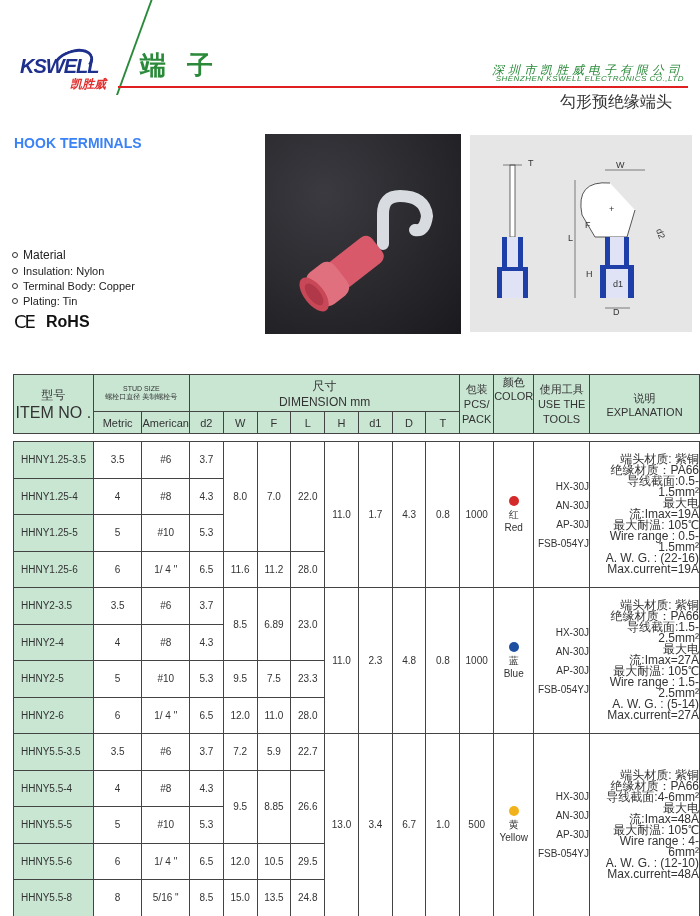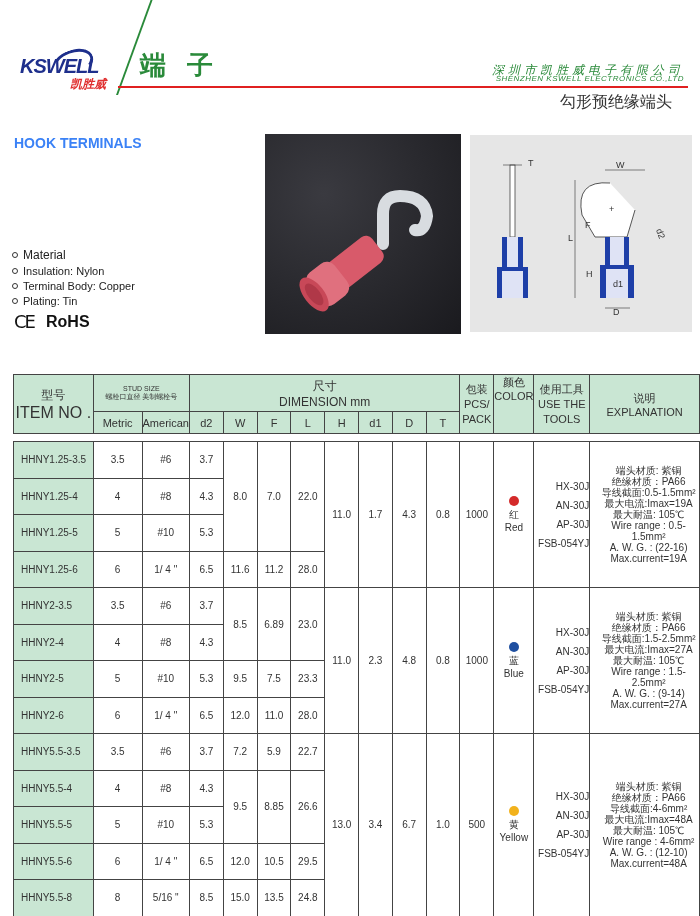--- a/index.html
+++ b/index.html
@@ -26,21 +26,21 @@
   .photo { left: 265px; top: 134px; width: 196px; height: 200px; background: radial-gradient(ellipse at 30% 30%, #3a3a40, #1a1a1e); overflow: hidden; }
   .diagram { left: 470px; top: 135px; width: 222px; height: 197px; background: #e6e6e6; }
   
   table { position: absolute; left: 13px; top: 374px; border-collapse: collapse; font-size: 10px; text-align: center; }
   table td, table th { border: 1px solid #444; }
   thead th { background: #c9e6d3; font-weight: normal; color: #333; }
   .spacer td { border-left: none; border-right: none; height: 8px; background: #fff; }
   tbody td { height: 36.5px; }
   td.item { background: #c9e6d3; text-align: left; padding-left: 7px; width: 79px; }
   .dot { display: inline-block; width: 10px; height: 10px; border-radius: 50%; }
-  .expl { text-align: center; font-size: 10px; line-height: 11px; padding-left: 8px; margin-top: 36px; }
+  .expl { text-align: right; font-size: 12px; line-height: 11px; padding-left: 8px; margin-top: 36px; }
   .tools { line-height: 19px; font-size: 10px; text-align: right; }
 </style>
 </head>
 <body>
 
 <div class="abs logo">
   <span class="logo-swoosh"></span>
   <span class="logo-text">KSWELL</span>
   <span class="logo-cn">凯胜威</span>
 </div>
@@ -255,21 +255,21 @@
           <div>AP-30J</div>
           <div>FSB-054YJ</div>
         </td>
         <td class="expl" rowspan="4">
           <div>端头材质: 紫铜</div>
           <div>绝缘材质：PA66</div>
           <div>导线截面:1.5-2.5mm²</div>
           <div>最大电流:Imax=27A</div>
           <div>最大耐温: 105℃</div>
           <div>Wire range : 1.5-2.5mm²</div>
-          <div>A. W. G. : (9-14)</div>
+          <div>A. W. G. : (5-14)</div>
           <div>Max.current=27A</div>
         </td>
       </tr>
       <tr>
         <td class="item">HHNY2-4</td>
         <td>4</td>
         <td>#8</td>
         <td>4.3</td>
       </tr>
       <tr>

